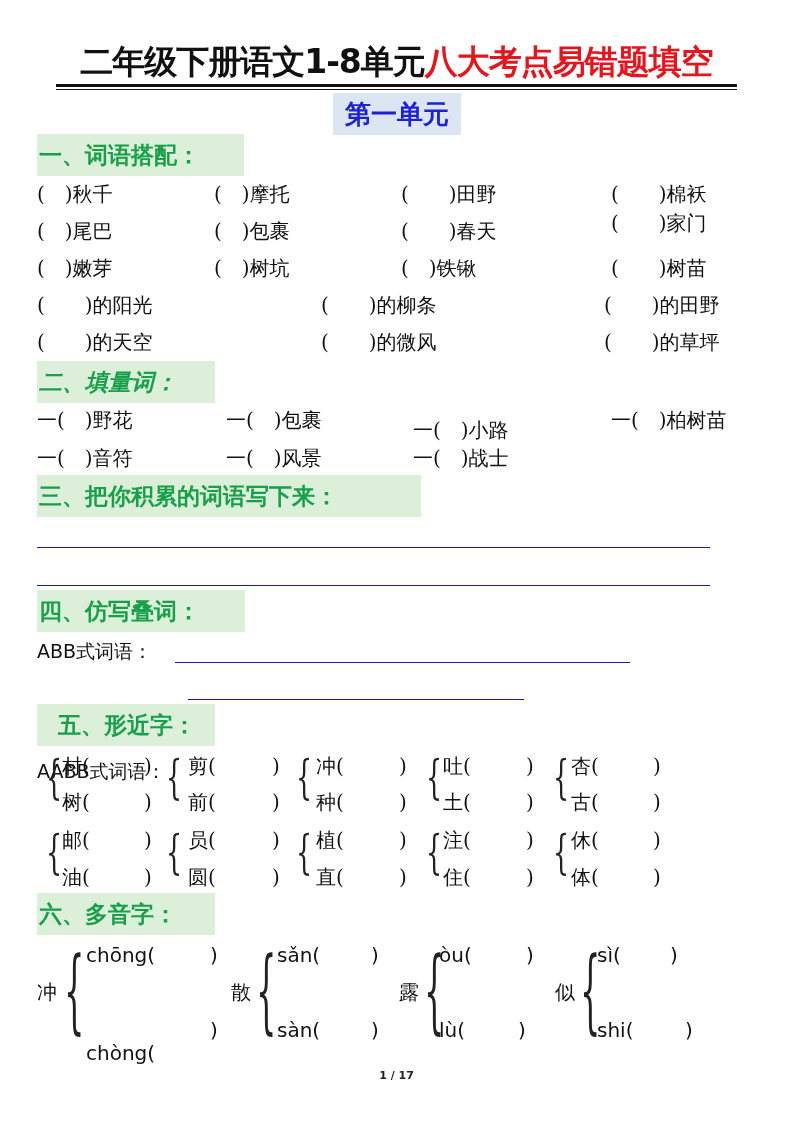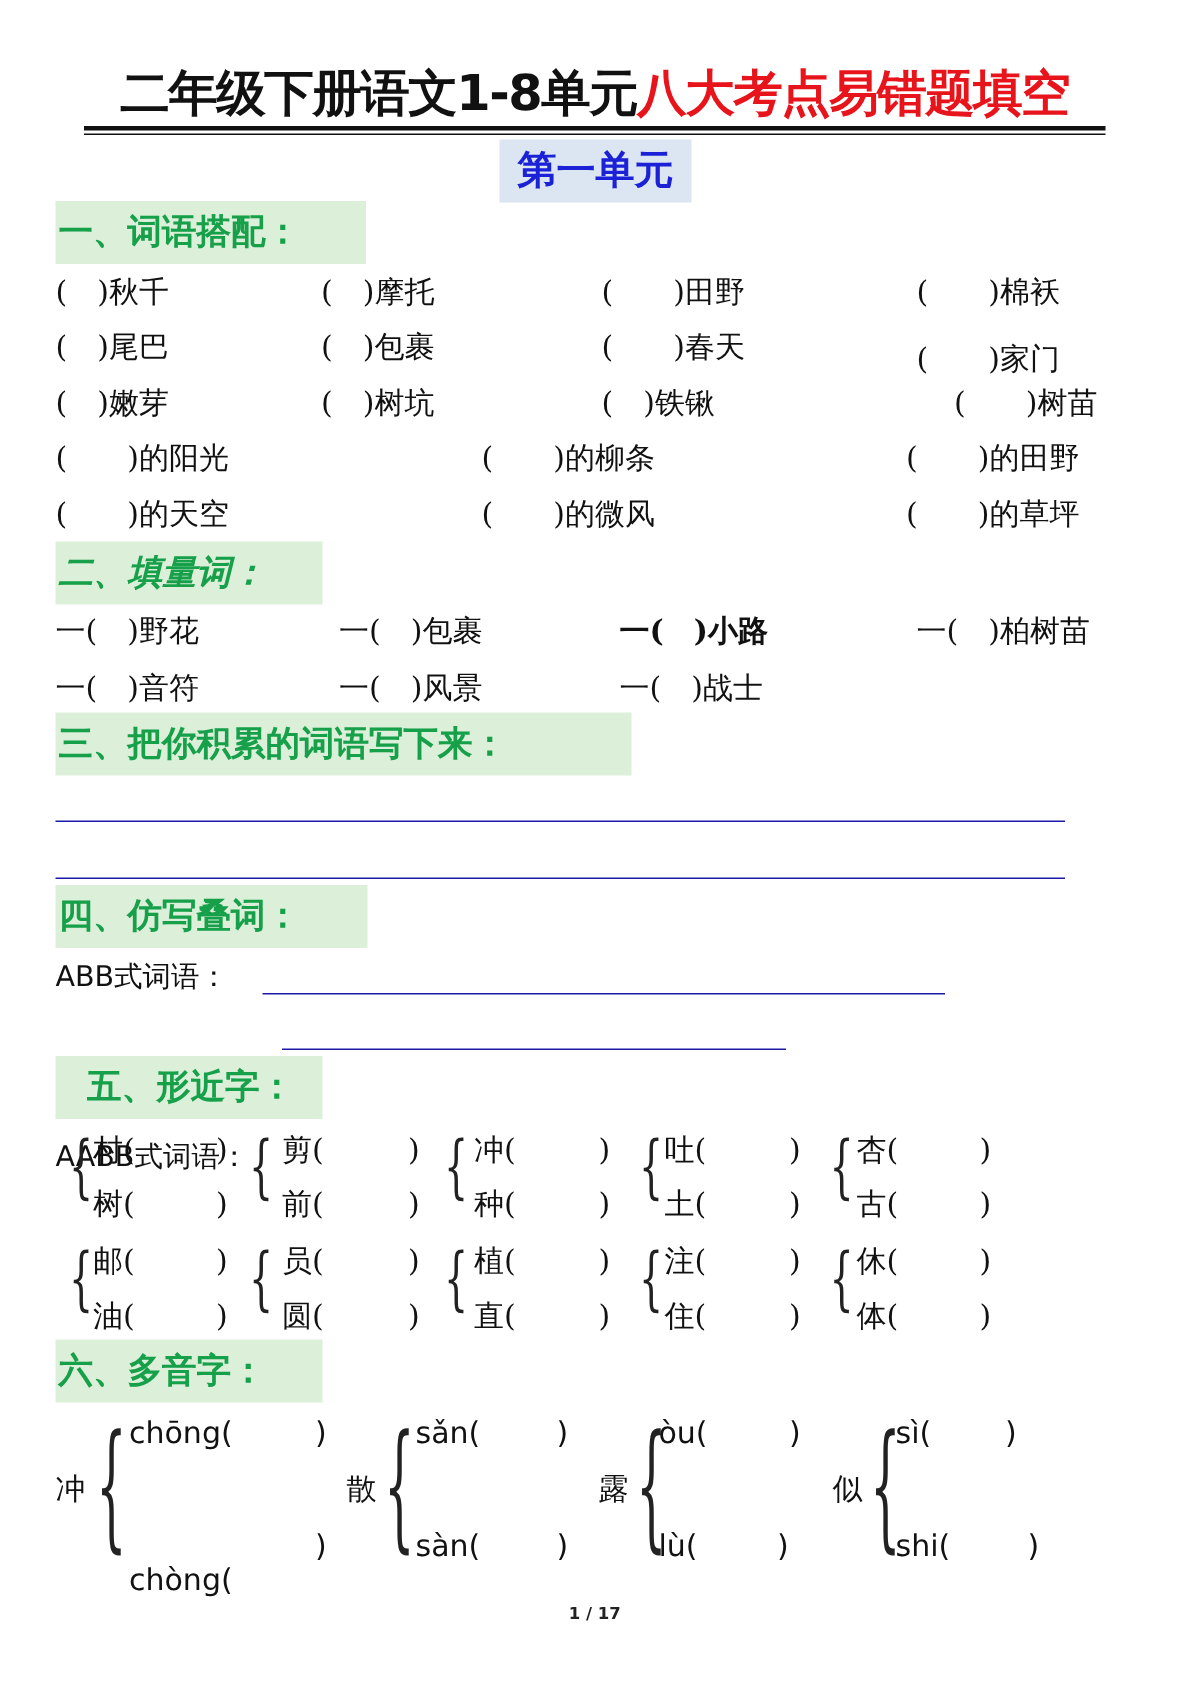--- a/index.html
+++ b/index.html
@@ -38,40 +38,40 @@
 <div class="abs sec" style="left:37px; top:134px; width:205px;">一、词语搭配：</div>
 
 <div class="abs txt" style="left:37px; top:180px;">(　)秋千</div>
 <div class="abs txt" style="left:214px; top:180px;">(　)摩托</div>
 <div class="abs txt" style="left:401px; top:180px;">(　　)田野</div>
 <div class="abs txt" style="left:611px; top:180px;">(　　)棉袄</div>
 
 <div class="abs txt" style="left:37px; top:217px;">(　)尾巴</div>
 <div class="abs txt" style="left:214px; top:217px;">(　)包裹</div>
 <div class="abs txt" style="left:401px; top:217px;">(　　)春天</div>
-<div class="abs txt" style="left:611px; top:225px;">(　　)家门</div>
+<div class="abs txt" style="left:611px; top:209px;">(　　)家门</div>
 
 <div class="abs txt" style="left:37px; top:254px;">(　)嫩芽</div>
 <div class="abs txt" style="left:214px; top:254px;">(　)树坑</div>
 <div class="abs txt" style="left:401px; top:254px;">(　)铁锹</div>
-<div class="abs txt" style="left:611px; top:254px;margin-left:25px;">(　　)树苗</div>
+<div class="abs txt" style="left:611px; top:254px;">(　　)树苗</div>
 
 <div class="abs txt" style="left:37px; top:291px;">(　　)的阳光</div>
 <div class="abs txt" style="left:321px; top:291px;">(　　)的柳条</div>
 <div class="abs txt" style="left:604px; top:291px;">(　　)的田野</div>
 
 <div class="abs txt" style="left:37px; top:328px;">(　　)的天空</div>
 <div class="abs txt" style="left:321px; top:328px;">(　　)的微风</div>
 <div class="abs txt" style="left:604px; top:328px;">(　　)的草坪</div>
 
 <div class="abs sec" style="left:37px; top:361px; width:176px;font-style:italic;">二、填量词：</div>
 
 <div class="abs txt" style="left:37px; top:406px;">一(　)野花</div>
 <div class="abs txt" style="left:226px; top:406px;">一(　)包裹</div>
-<div class="abs txt" style="left:413px; top:406px;font-weight:bold;">一(　)小路</div>
+<div class="abs txt" style="left:413px; top:416px;">一(　)小路</div>
 <div class="abs txt" style="left:611px; top:406px;">一(　)柏树苗</div>
 
 <div class="abs txt" style="left:37px; top:444px;">一(　)音符</div>
 <div class="abs txt" style="left:226px; top:444px;">一(　)风景</div>
 <div class="abs txt" style="left:413px; top:444px;">一(　)战士</div>
 
 <div class="abs sec" style="left:37px; top:475px; width:382px;">三、把你积累的词语写下来：</div>
 <div class="abs line" style="left:37px; top:547px; width:673px;"></div>
 <div class="abs line" style="left:37px; top:585px; width:673px;"></div>
 

